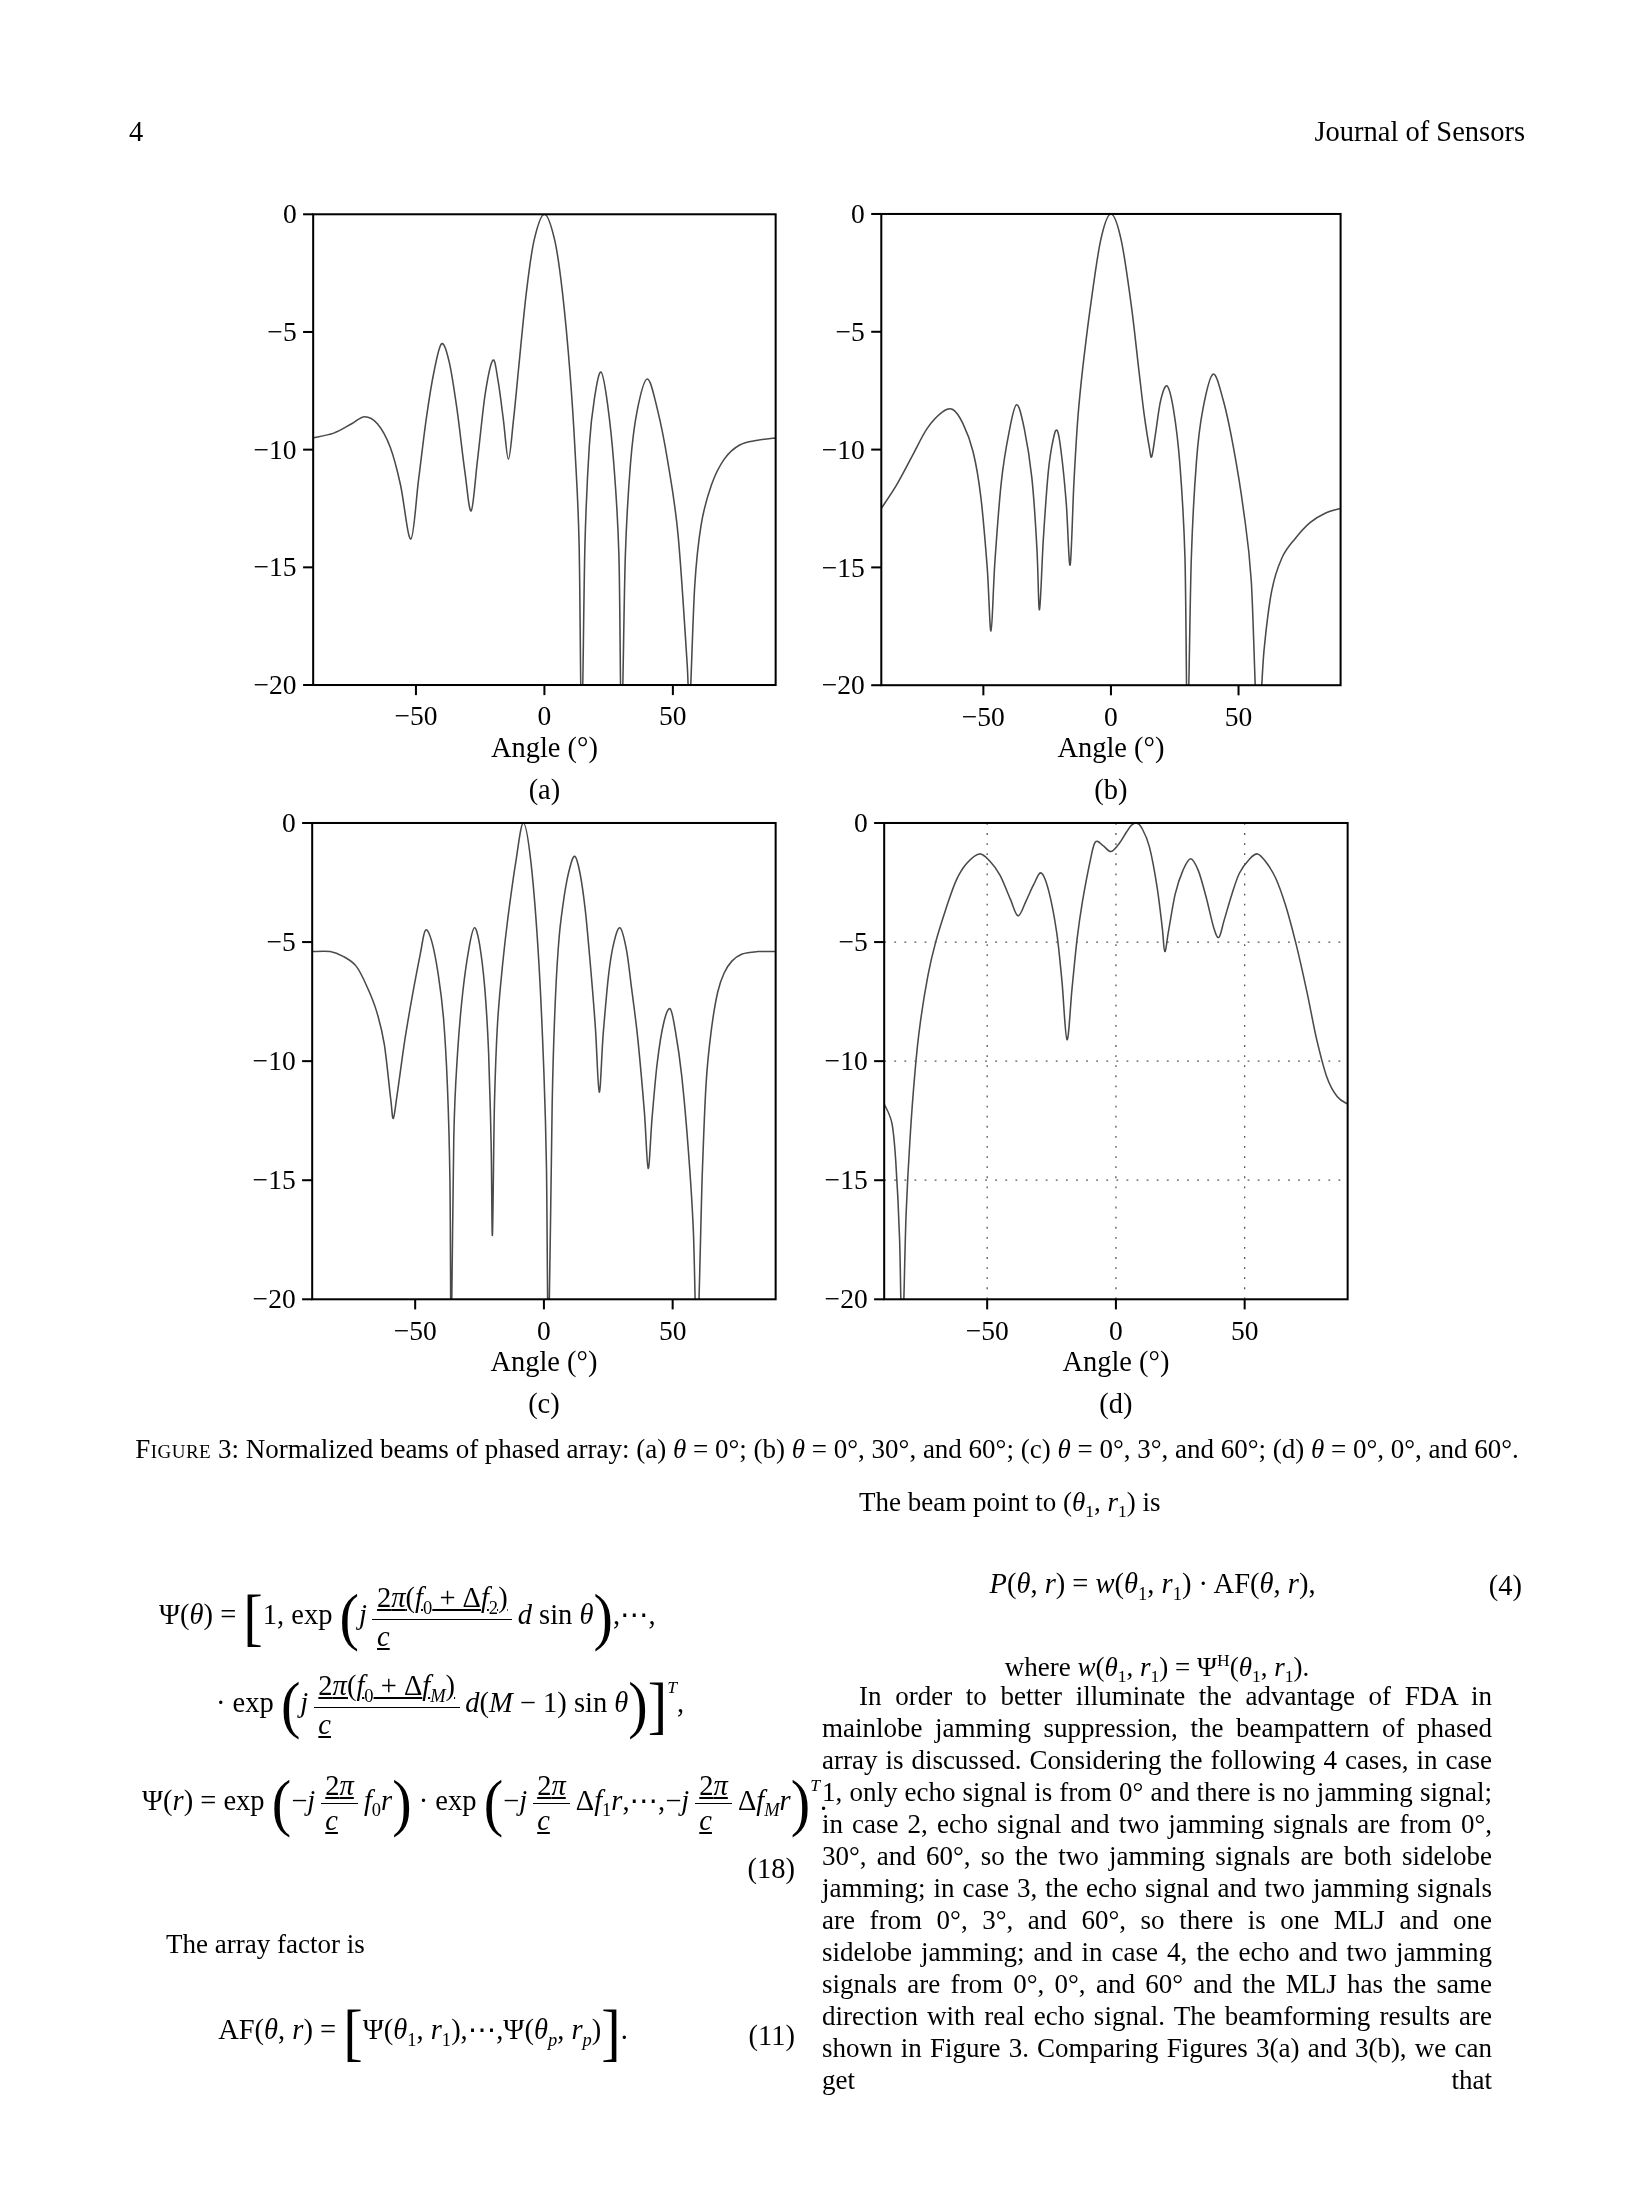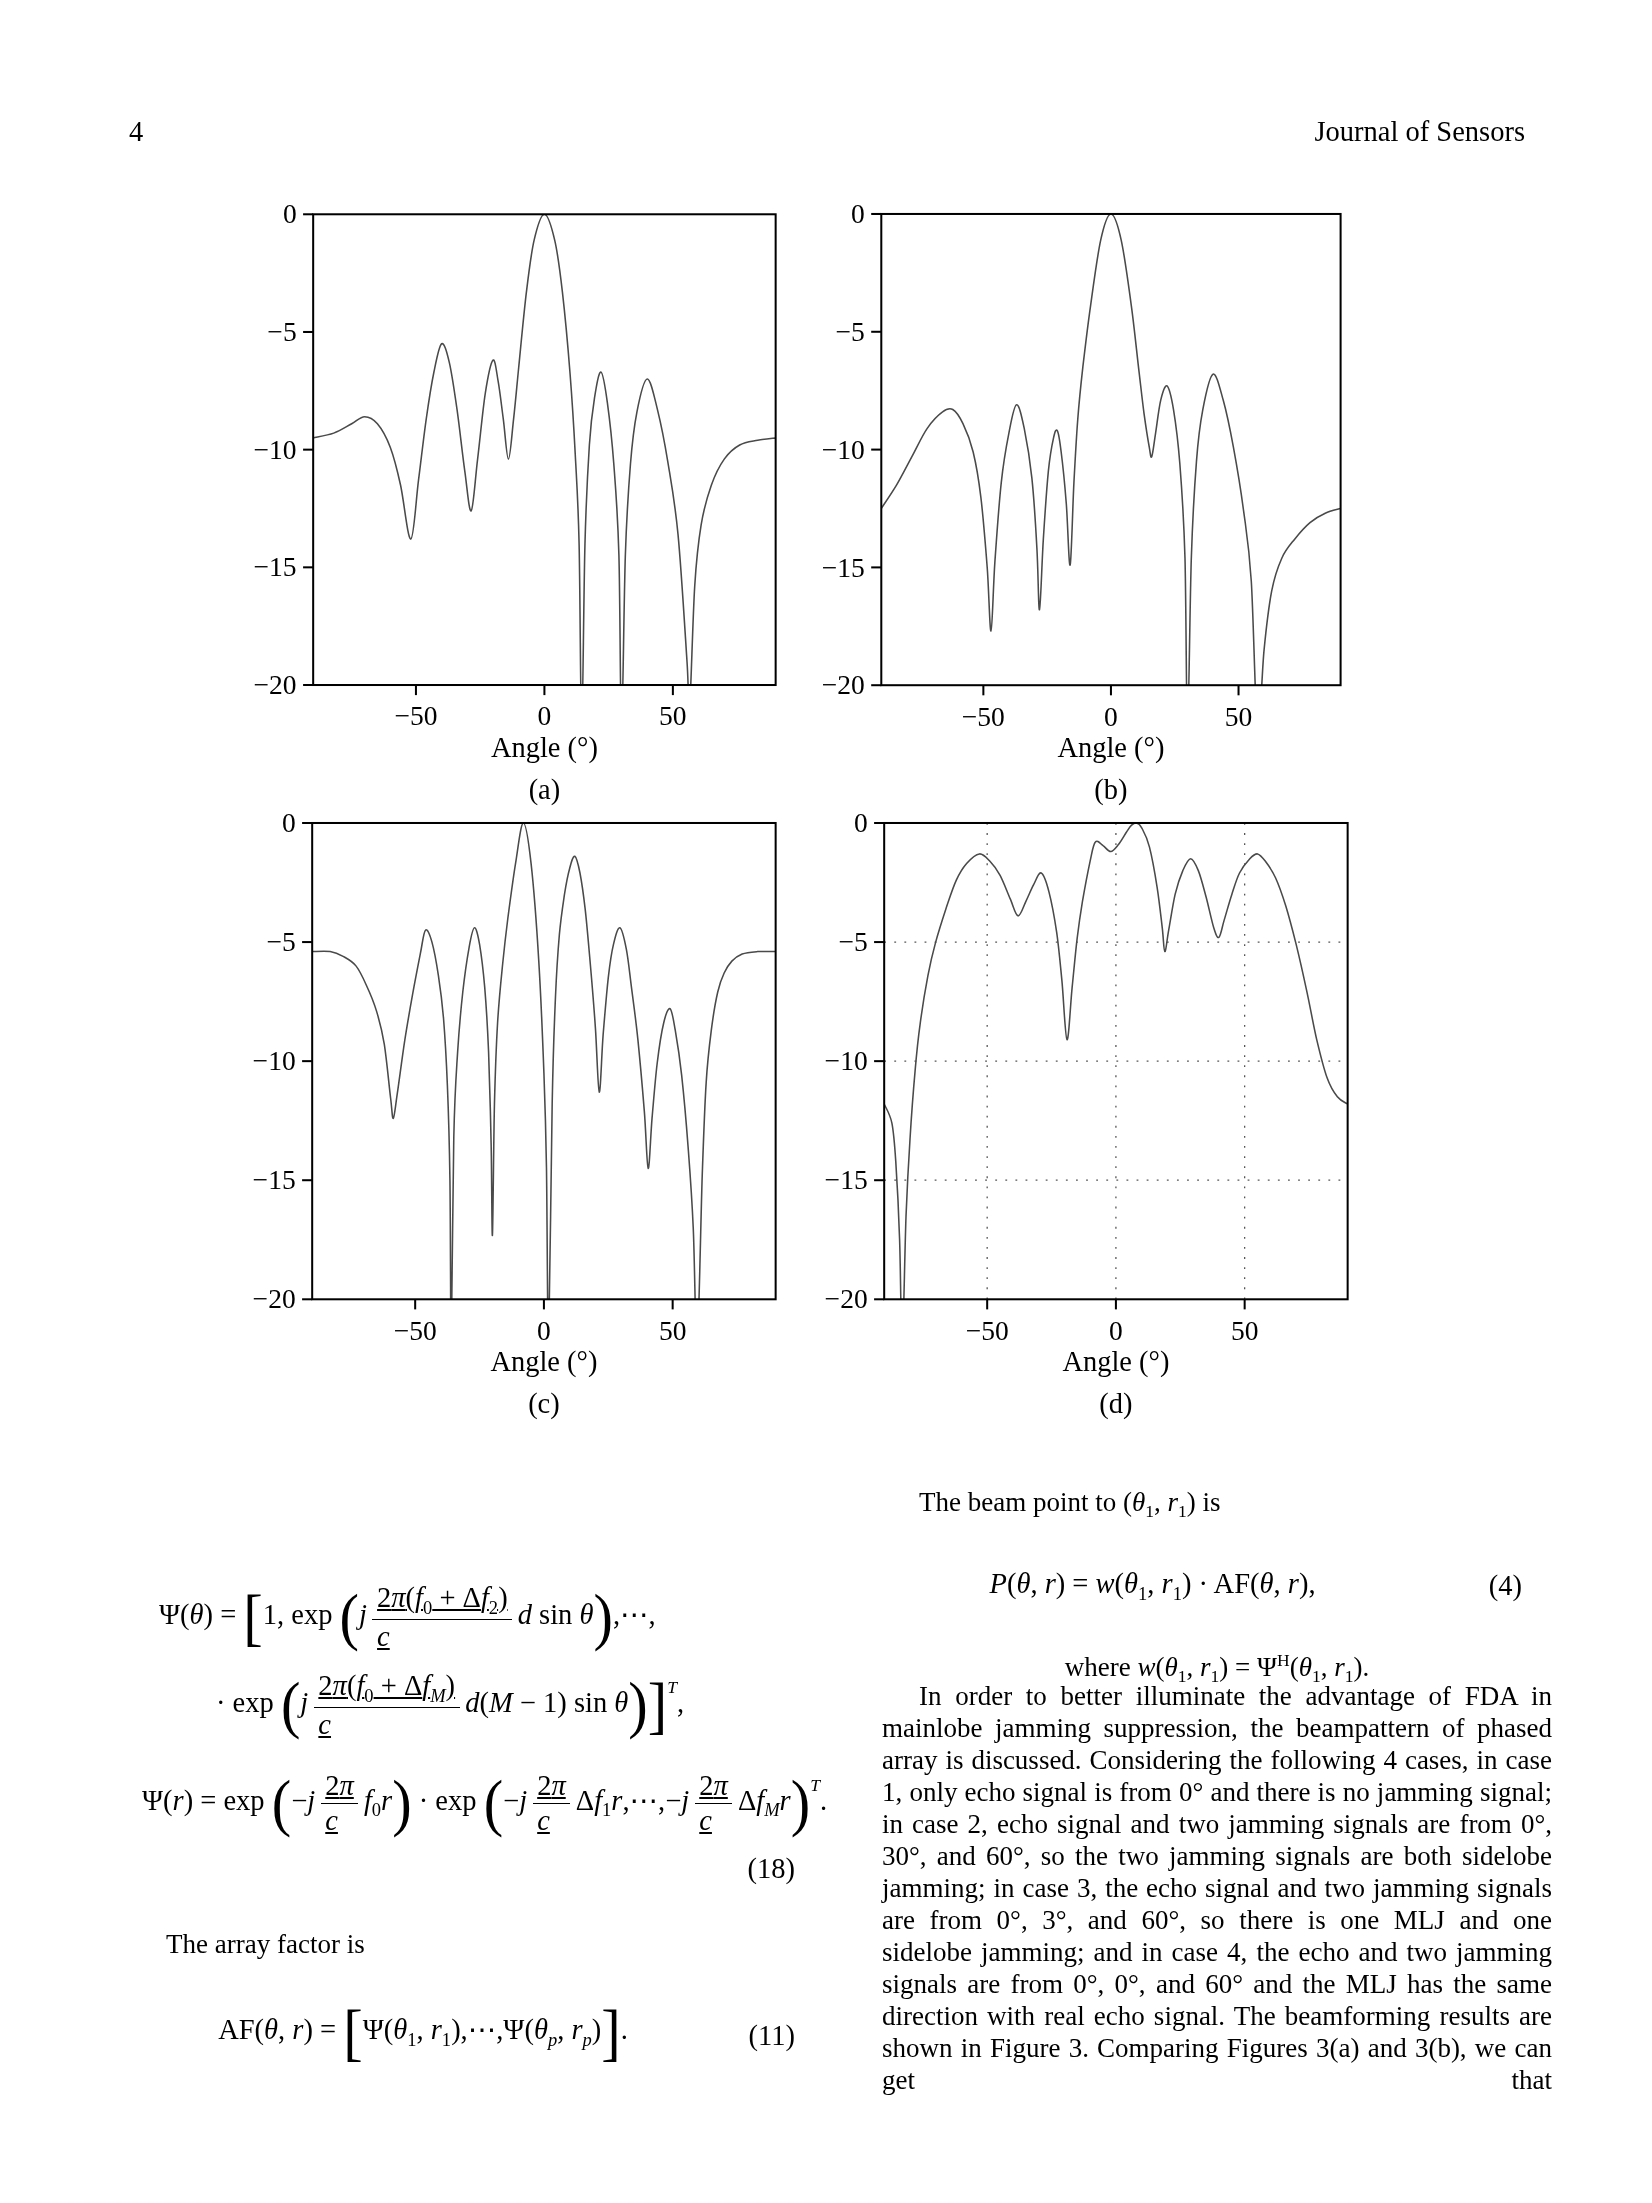--- a/index.html
+++ b/index.html
@@ -13,21 +13,21 @@
   
   .plot{position:absolute;}
   .plot svg text{font-family:"Liberation Serif",serif;fill:#000;}
   
   .caption{position:absolute;left:129px;top:1434px;width:1396px;text-align:center;
     font-size:27px;}
   .caption .sc{font-variant:small-caps;letter-spacing:0.5px;}
   
   .tblock{position:absolute;font-size:27px;line-height:32px;text-align:justify;}
   .colL{left:129px;width:670px;}
-  .colR{left:882px;width:670px;}
+  .colR{left:822px;width:670px;}
   .indent{text-indent:37px;}
   .just-last{text-align-last:justify;}
   
   .eqline{position:absolute;font-size:28.5px;white-space:nowrap;}
   .eqnum{position:absolute;font-size:28.5px;text-align:right;}
   i{font-style:italic;}
   sub{font-size:65%;}
   sup{font-size:65%;}
   .frac{display:inline-block;vertical-align:middle;text-align:left;
     margin:0 5.5px;line-height:1.18;text-decoration:underline;}
@@ -157,20 +157,21 @@
           <text x="207.22222222222223" y="588" font-size="30" text-anchor="middle">−50</text>
           <line x1="347.5" y1="544" x2="347.5" y2="555" stroke="#000000" stroke-width="2.2"></line>
           <text x="347.5" y="588" font-size="30" text-anchor="middle">0</text>
           <line x1="487.77777777777777" y1="544" x2="487.77777777777777" y2="555" stroke="#000000" stroke-width="2.2"></line>
           <text x="487.77777777777777" y="588" font-size="30" text-anchor="middle">50</text>
           <text x="347.5" y="622" font-size="31" text-anchor="middle">Angle (°)</text>
           <text x="347.5" y="668" font-size="31" text-anchor="middle">(d)</text>
         </svg></div>
   </div>
 
+  <div class="caption"><span class="sc">Figure</span> 3: Normalized beams of phased array: (a) <i>θ</i> = 0°; (b) <i>θ</i> = 0°, 30°, and 60°; (c) <i>θ</i> = 0°, 3°, and 60°; (d) <i>θ</i> = 0°, 0°, and 60°.</div>
 
 
   <div class="eqline" style="left:159px;top:1581px;">Ψ(<i>θ</i>) = <span class="big">[</span>1, exp <span class="big">(</span><i>j</i><span class="frac"><span class="fn">2<i>π</i>(<i>f</i><sub>0</sub> + Δ<i>f</i><sub>2</sub>)</span><span class="fd"><i>c</i></span></span><i>d</i> sin <i>θ</i><span class="big">)</span>,⋯,</div>
   <div class="eqline" style="left:216px;top:1669px;">· exp <span class="big">(</span><i>j</i><span class="frac"><span class="fn">2<i>π</i>(<i>f</i><sub>0</sub> + Δ<i>f</i><sub><i>M</i></sub>)</span><span class="fd"><i>c</i></span></span><i>d</i>(<i>M</i> − 1) sin <i>θ</i><span class="big">)</span><span class="big">]</span><sup class="tsup"><i>T</i></sup>,</div>
   <div class="eqline" style="left:142px;top:1769px;">Ψ(<i>r</i>) = exp <span class="big">(</span>−<i>j</i><span class="frac"><span class="fn">2<i>π</i></span><span class="fd"><i>c</i></span></span><i>f</i><sub>0</sub><i>r</i><span class="big">)</span> · exp <span class="big">(</span>−<i>j</i><span class="frac"><span class="fn">2<i>π</i></span><span class="fd"><i>c</i></span></span>Δ<i>f</i><sub>1</sub><i>r</i>,⋯,−<i>j</i><span class="frac"><span class="fn">2<i>π</i></span><span class="fd"><i>c</i></span></span>Δ<i>f</i><sub><i>M</i></sub><i>r</i><span class="big">)</span><sup class="tsup"><i>T</i></sup>.</div>
   <div class="eqnum" style="left:129px;top:1853px;width:666px;">(18)</div>
 
   <div class="tblock colL indent" style="top:1928px;">The array factor is</div>
 
   <div class="eqline" style="left:129px;top:2013px;width:588px;text-align:center;">AF(<i>θ</i>, <i>r</i>) = <span class="big">[</span>Ψ(<i>θ</i><sub>1</sub>, <i>r</i><sub>1</sub>),⋯,Ψ(<i>θ</i><sub><i>p</i></sub>, <i>r</i><sub><i>p</i></sub>)<span class="big">]</span>.</div>

